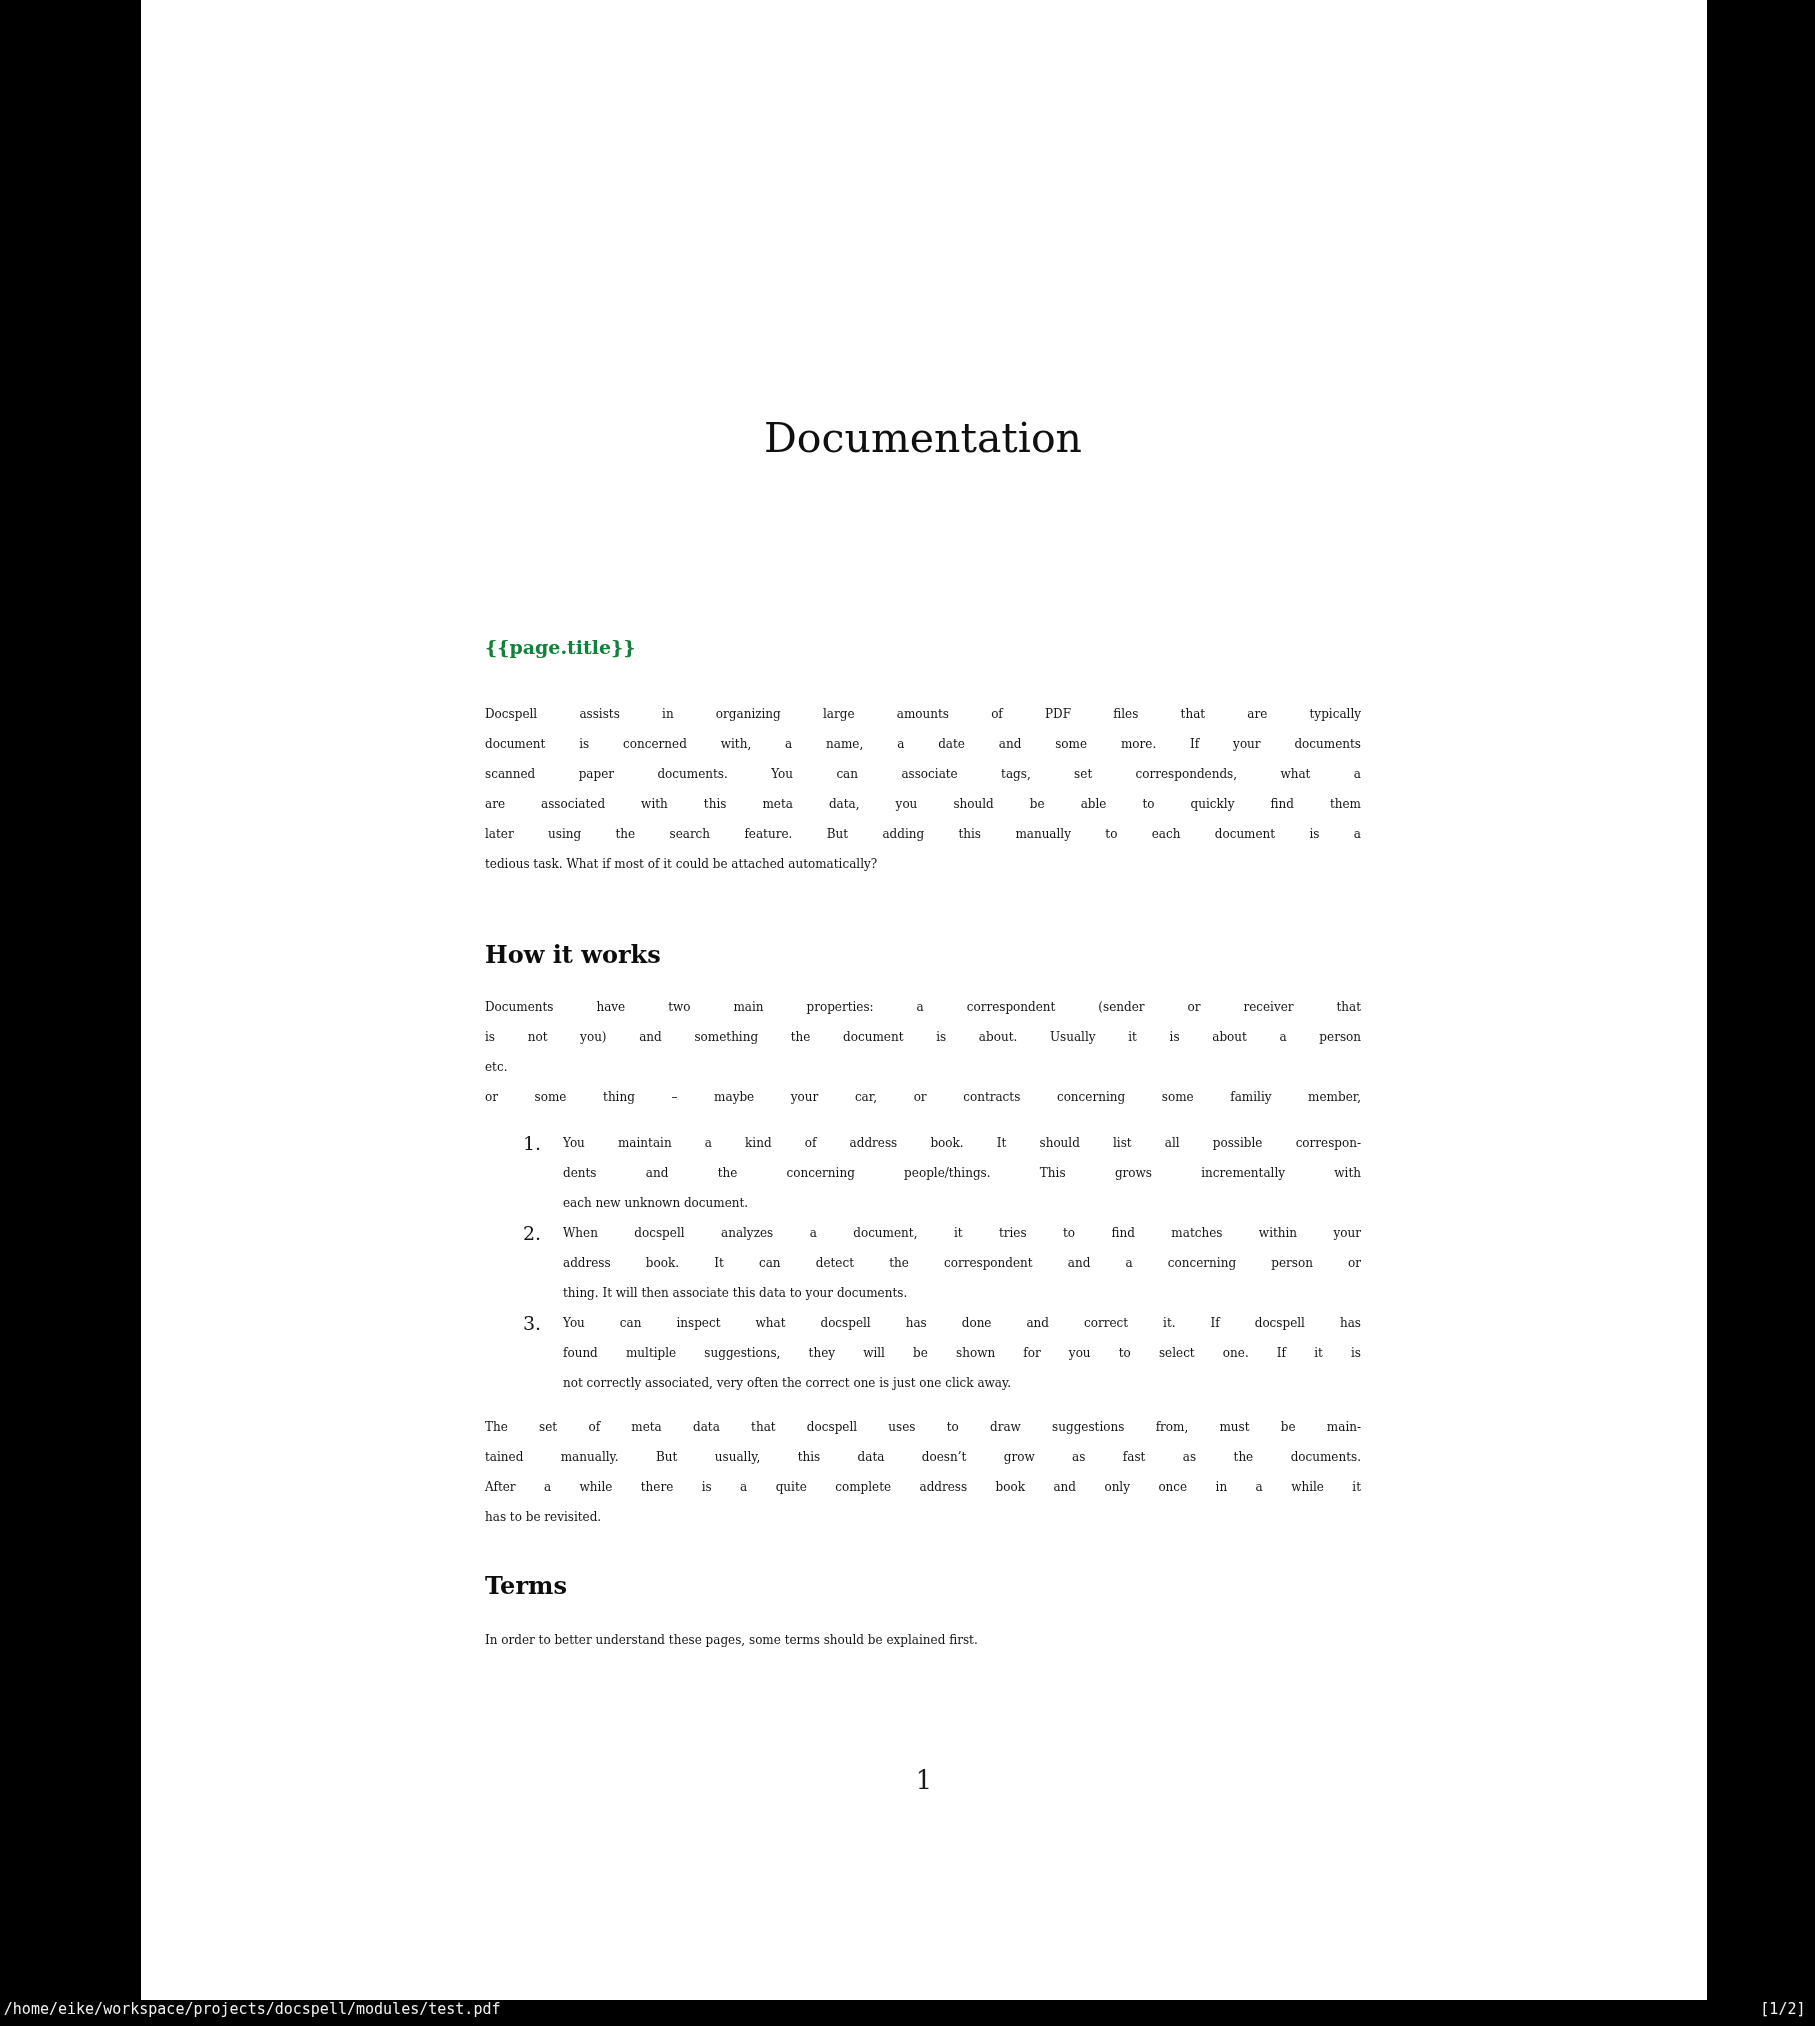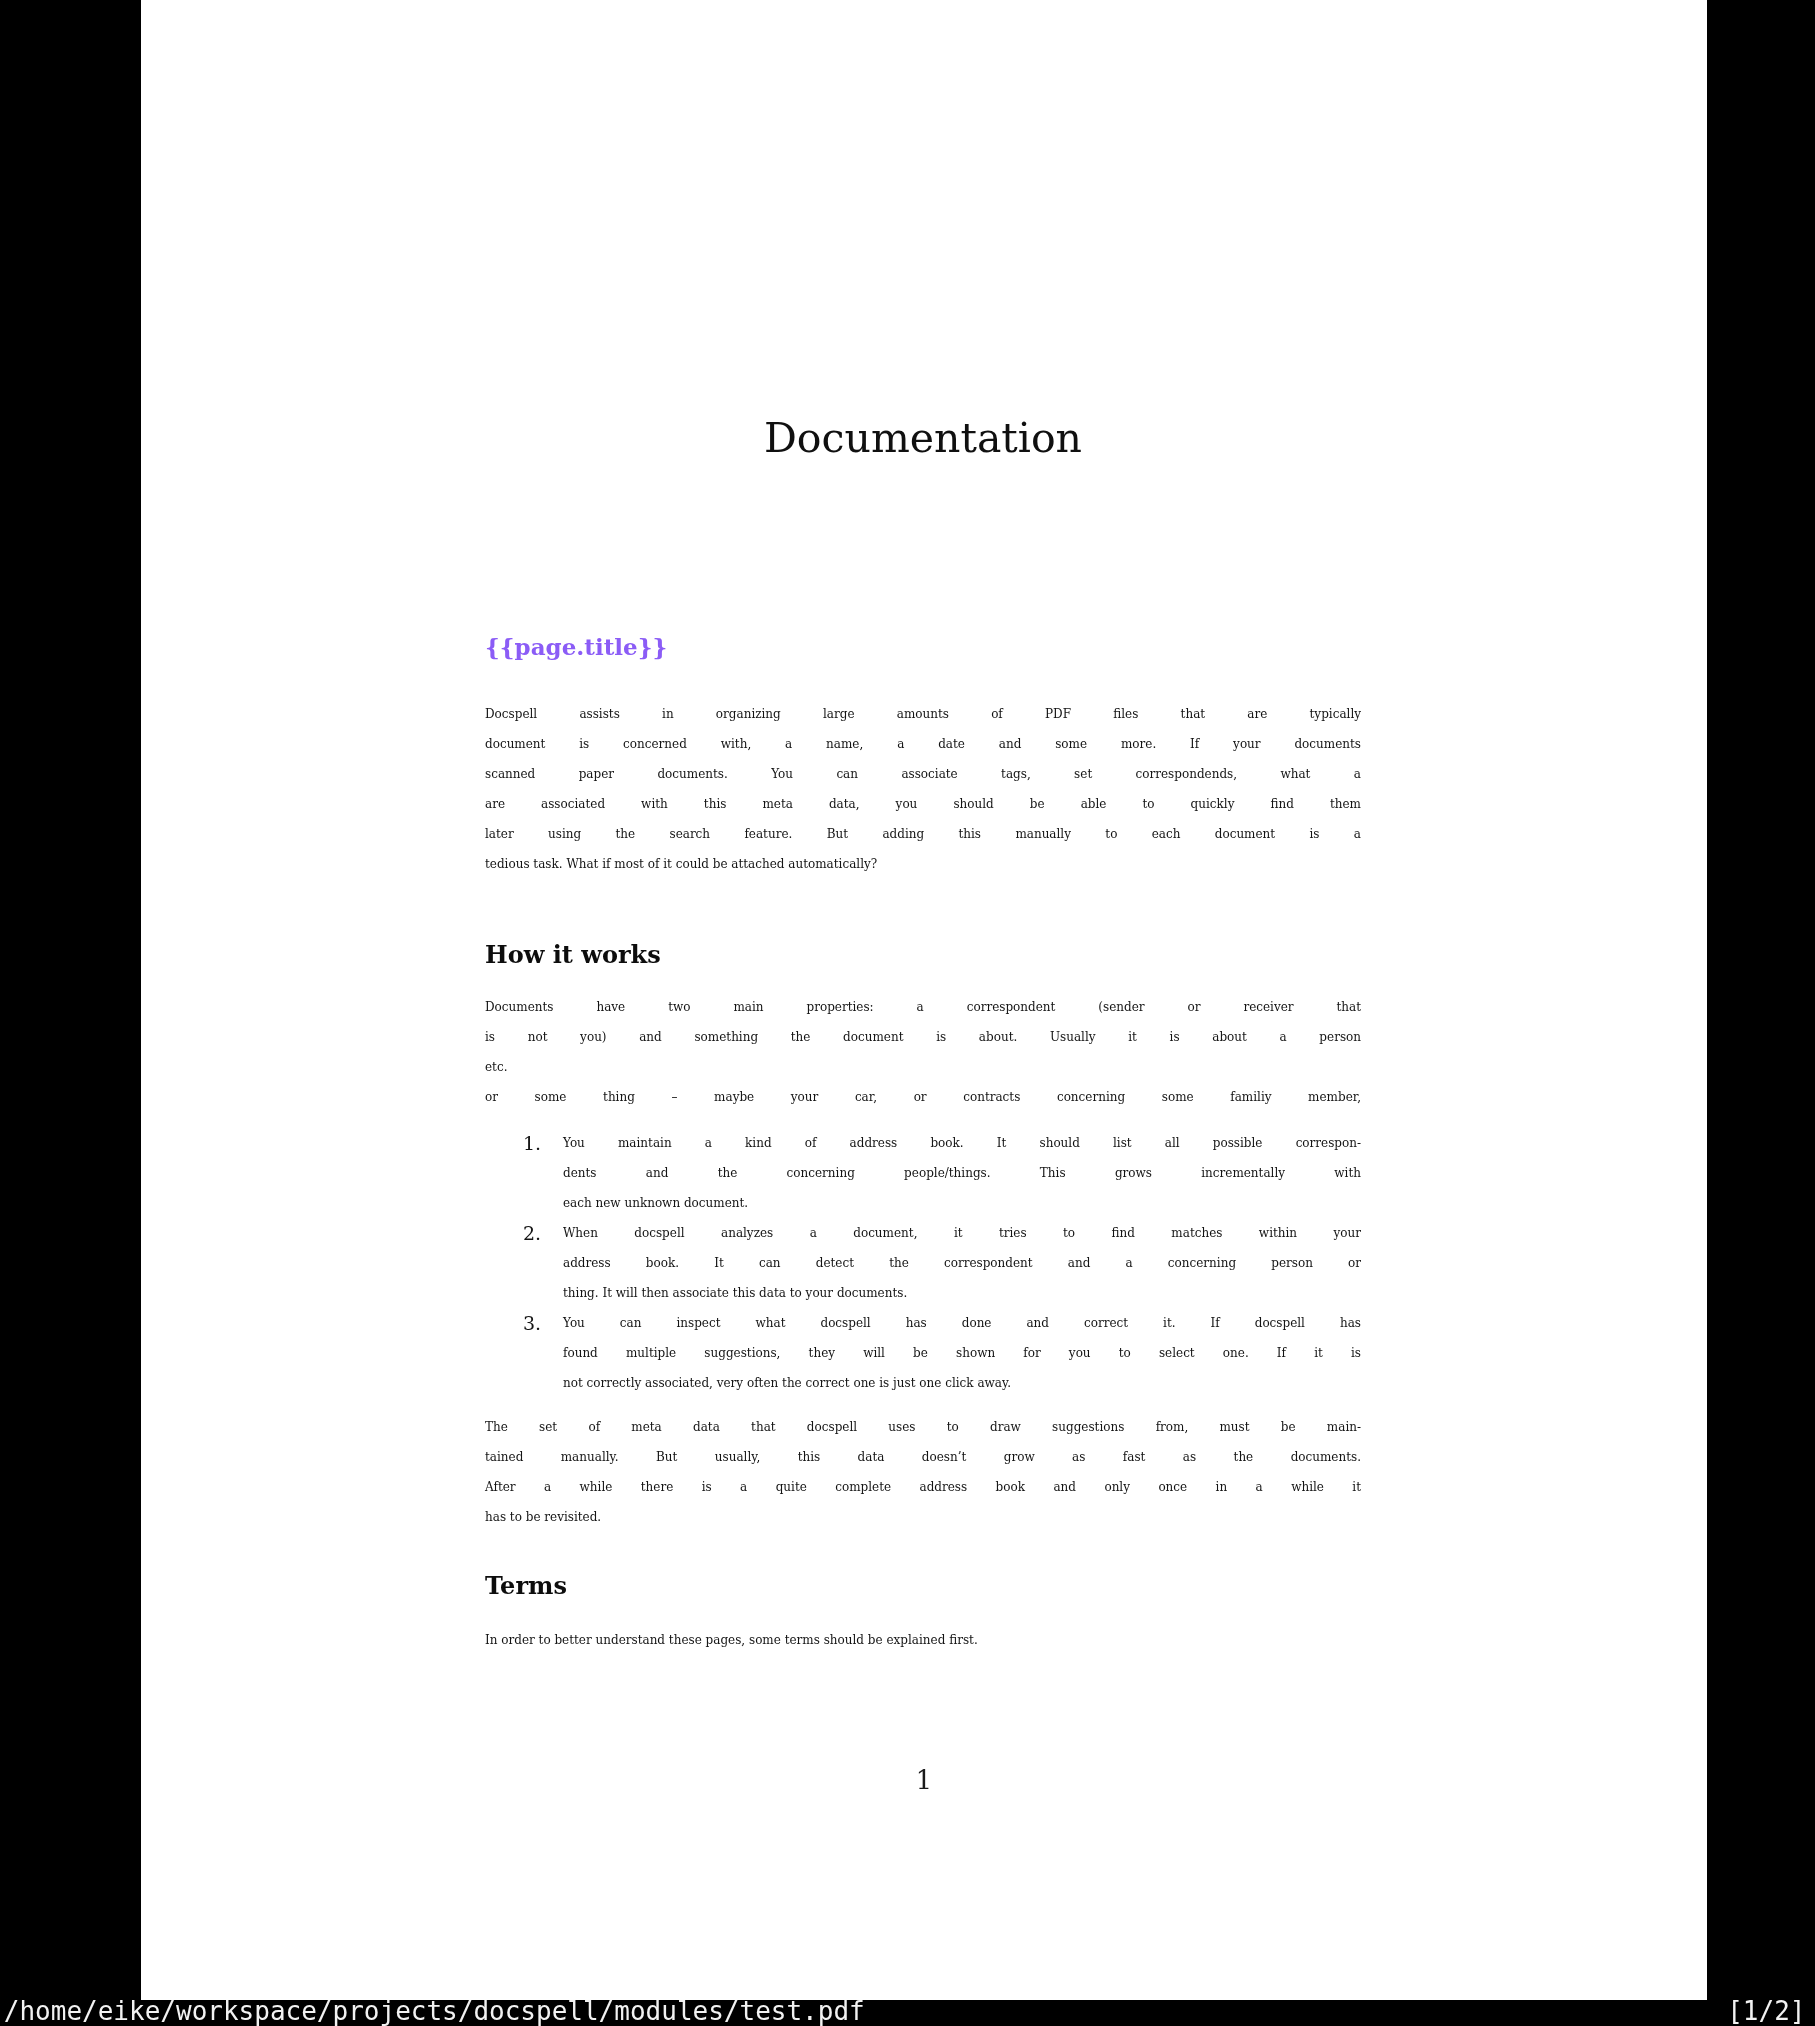--- a/index.html
+++ b/index.html
@@ -46,24 +46,24 @@
   .content > .block:nth-child(9) { margin-top: 24px; }   
 
   .doc-title {
     font-size: 41px;
     line-height: 47px;
     text-align: center;
     font-weight: normal;
     color: #101010;
   }
   .h1 {
-    font-size: 23px;
+    font-size: 19px;
     line-height: 34px;
     font-weight: bold;
-    color: #8b5cf6;
+    color: #15803d;
   }
   .h2 {
     font-size: 24px;
     line-height: 31px;
     font-weight: bold;
     color: #0d0d0d;
   }
   .para-line {
     font-size: 12px;
     line-height: 30px;
@@ -99,24 +99,24 @@
   
   .statusbar {
     position: absolute;
     left: 0;
     right: 0;
     bottom: 0;
     height: 26.5px;
     background: #000000;
     color: #f2f2f2;
     font-family: "DejaVu Sans Mono", monospace;
-    font-size: 26px;
+    font-size: 15px;
     display: flex;
     justify-content: space-between;
-    align-items: flex-end;
+    align-items: flex-start;
     padding: 0 9.5px 0 3.8px;
     box-sizing: border-box;
   }
 </style>
 </head>
 <body>
 
 <div class="viewer">
   <div class="page">
     <div class="content" id="content">

